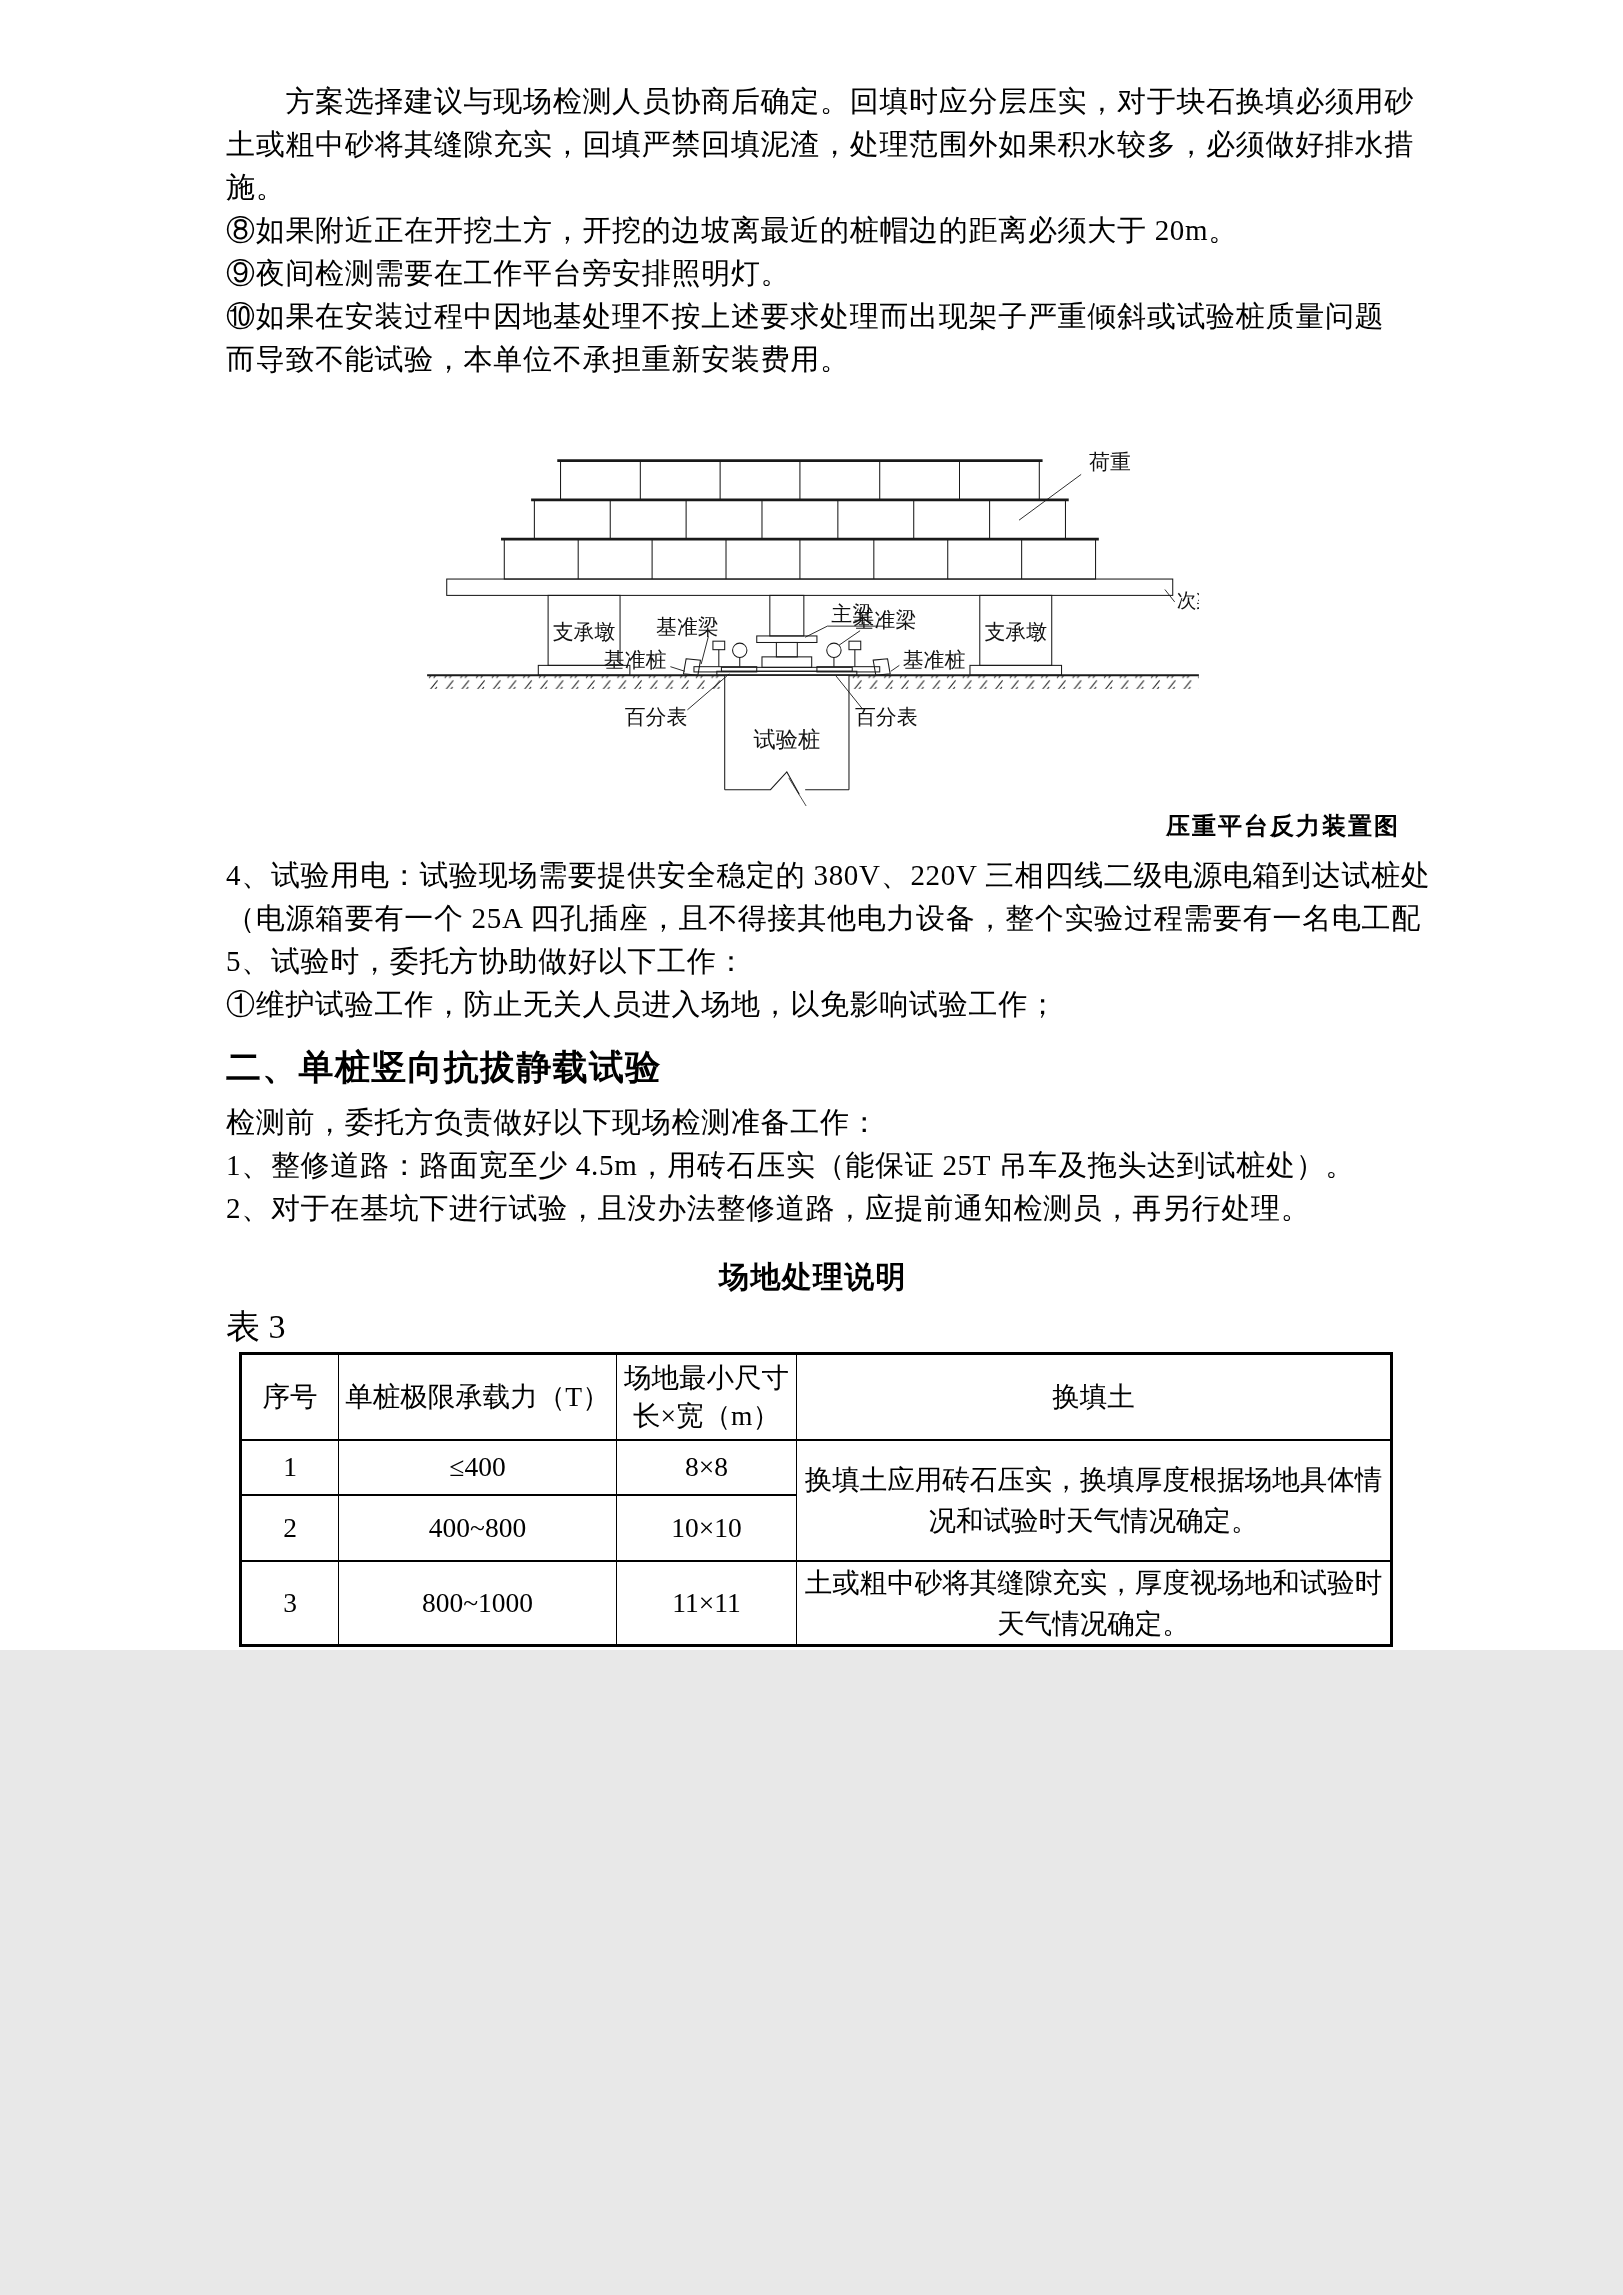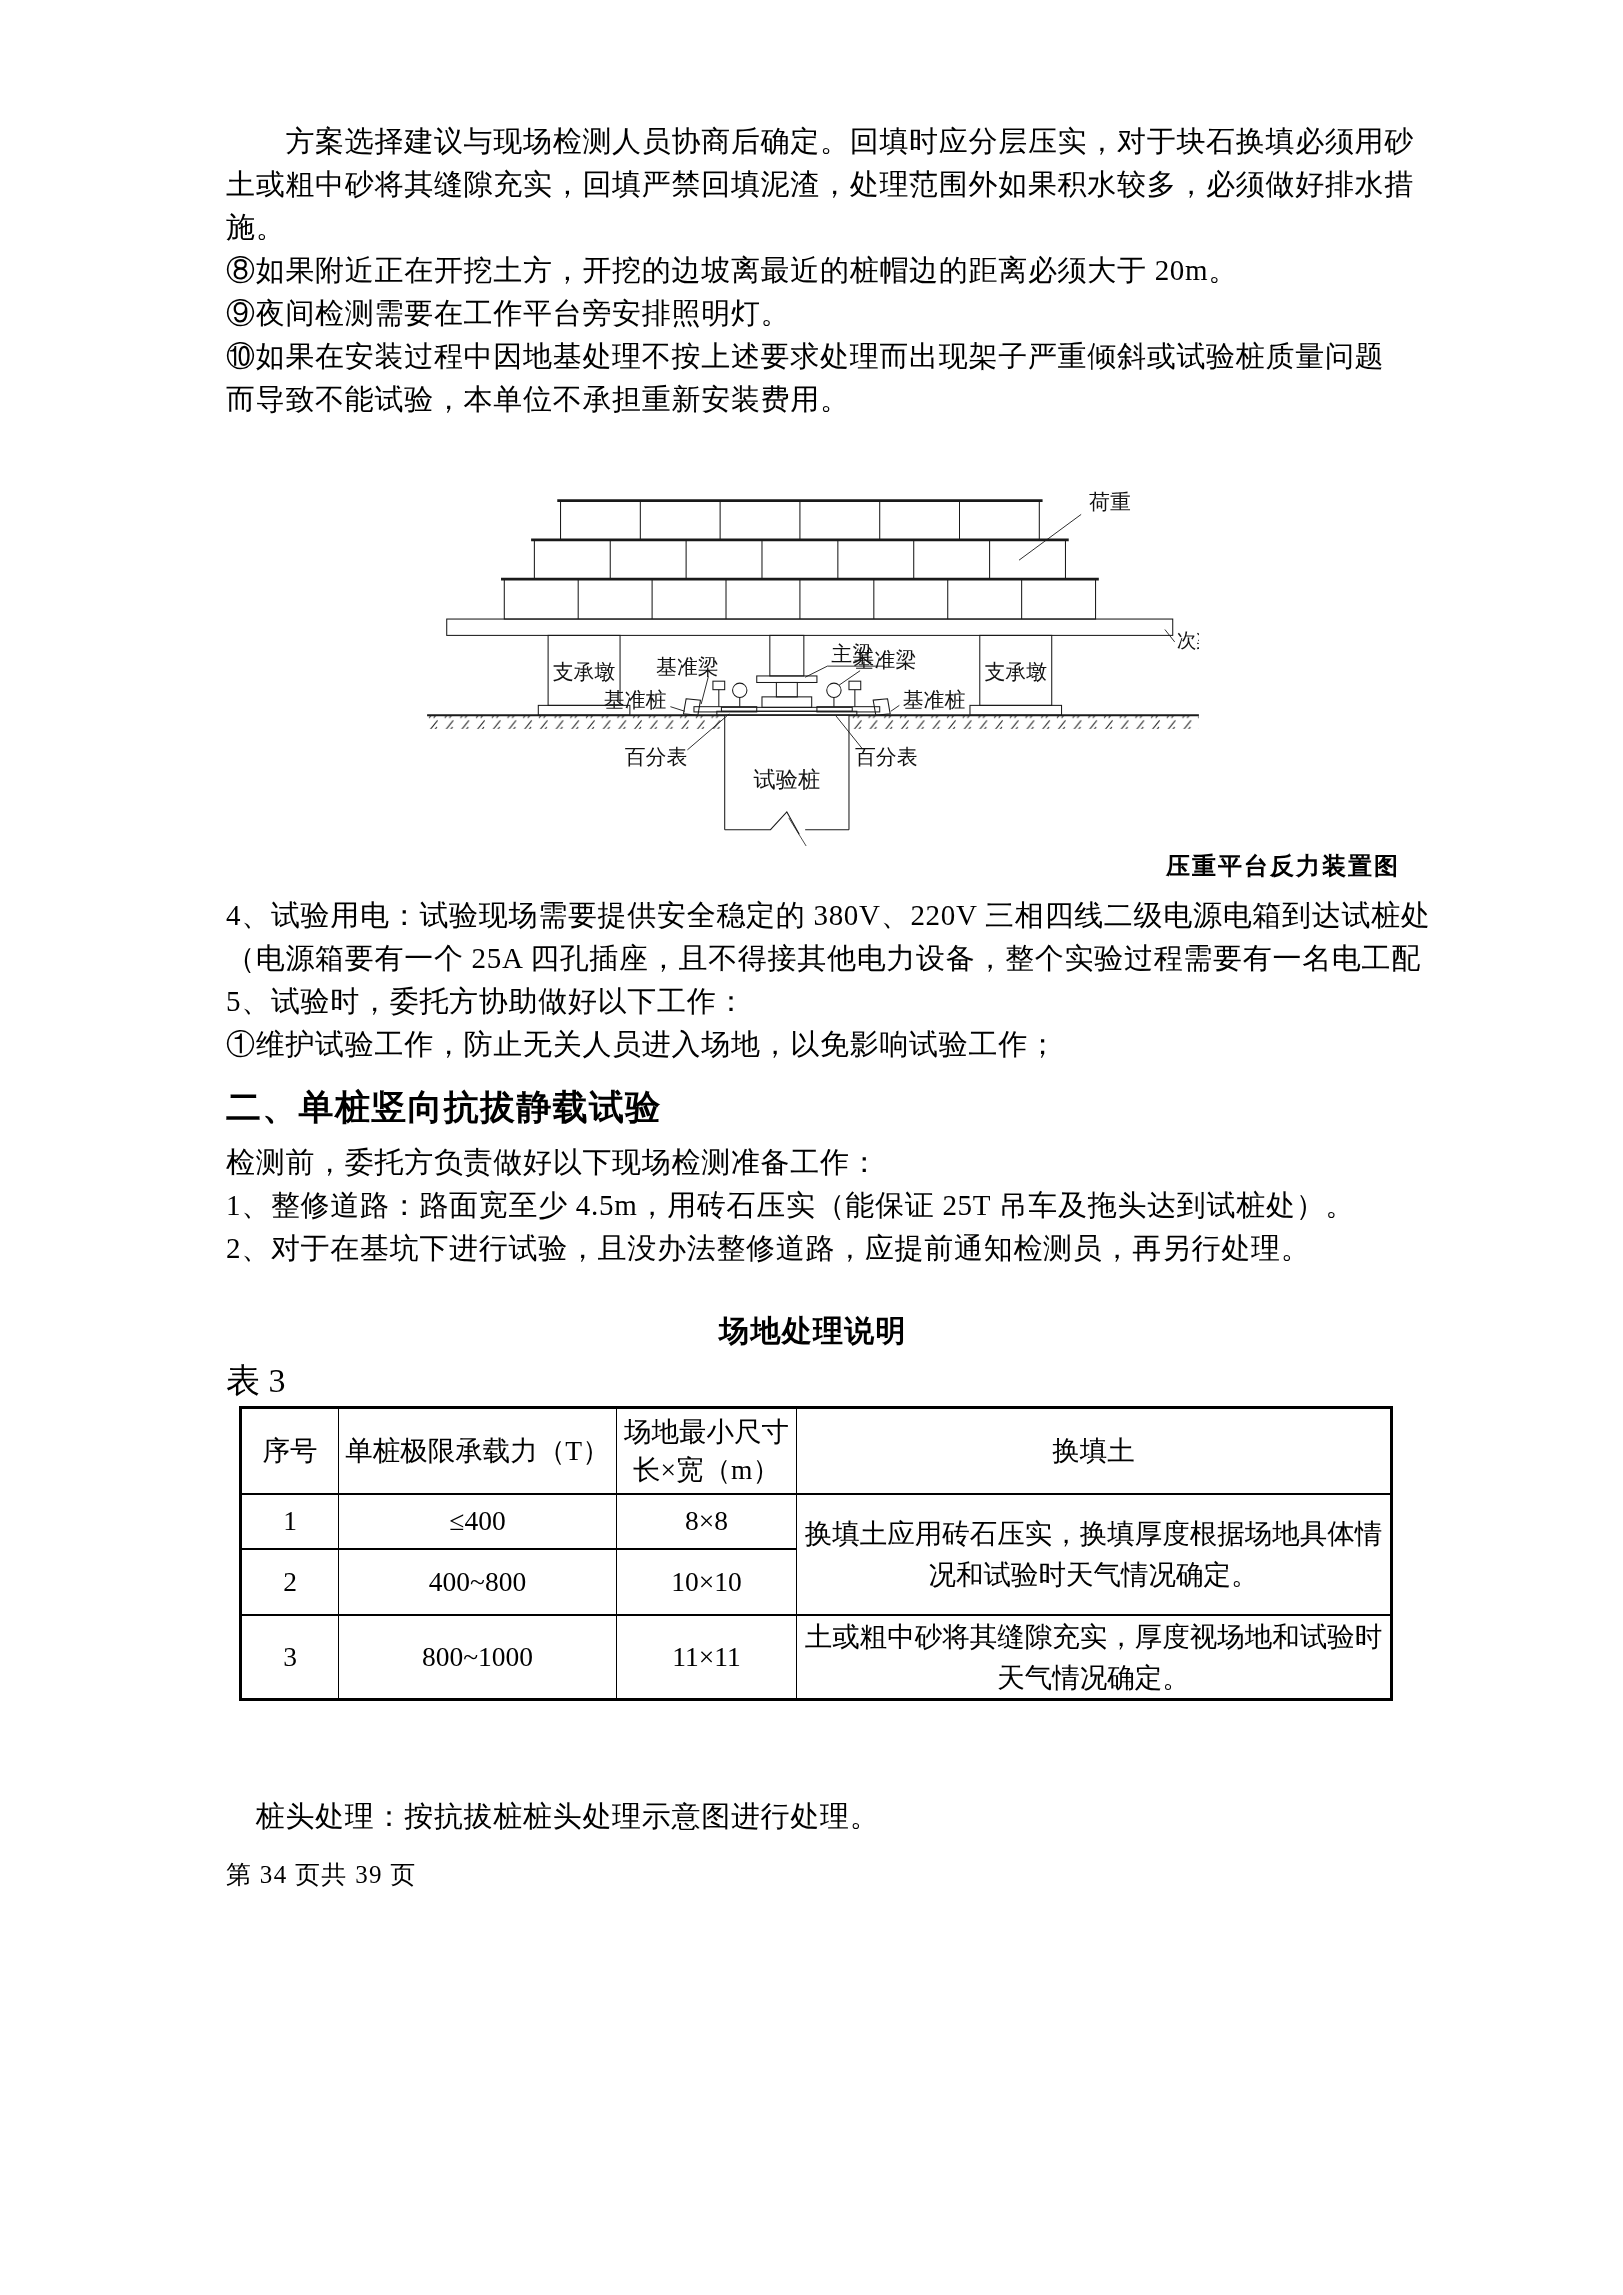--- a/index.html
+++ b/index.html
@@ -1,30 +1,30 @@
 <!DOCTYPE html>
 <html style="font-size:10.5px"><head>
 <meta charset="utf-8">
 <style>
   html,body{margin:0;padding:0;background:#e8e8e8}
   .page{
     box-sizing:border-box;
-    width:1623px;height:2295px;
+    width:1623px;height:1650px;
     margin:0 auto;
     background:#ffffff;
     color:#000;
     font-family:"Liberation Serif","DejaVu Serif",serif;
-    padding:120px 223px 0 226px;
+    padding:80px 223px 0 226px;
     position:relative;
     overflow:hidden;
   }
   .line{font-size:29px;line-height:43px;white-space:nowrap;letter-spacing:0.7px}
   .block{margin:0}
   .section-title{font-size:35px;font-weight:bold;line-height:50px;margin:17px 0 7.9px;letter-spacing:1.3px}
-  .center-head{font-size:30px;font-weight:bold;text-align:center;line-height:42px;margin-top:40px;letter-spacing:1.3px}
+  .center-head{font-size:30px;font-weight:bold;text-align:center;line-height:42px;margin-top:26px;letter-spacing:1.3px}
   .table-label{font-size:34px;line-height:37px;margin-top:9.2px}
   figure.diagram{margin:62px 0 0;text-align:right}
   figure.diagram svg{display:block;margin:0 auto}
   figcaption{font-size:24px;font-weight:bold;line-height:38px;margin-top:1.3px;letter-spacing:2px}
   table.site{border-collapse:collapse;table-layout:fixed;width:1152px;margin:7.9px 0 0 13px;border:3.3px solid #000}
   table.site th,table.site td{border:1.3px solid #000;font-weight:normal;font-size:27.5px;text-align:center;vertical-align:middle;padding:0}
   table.site th{border-bottom:2.6px solid #000;line-height:38px}
   table.site tr.r td{border-top:2.6px solid #000}
   td.note{text-align:left;padding:5.2px 17px 5.2px 15.7px;line-height:41px}
   .h-row{height:86px}.r1{height:55px}.r2{height:66px}.r3{height:82px}

